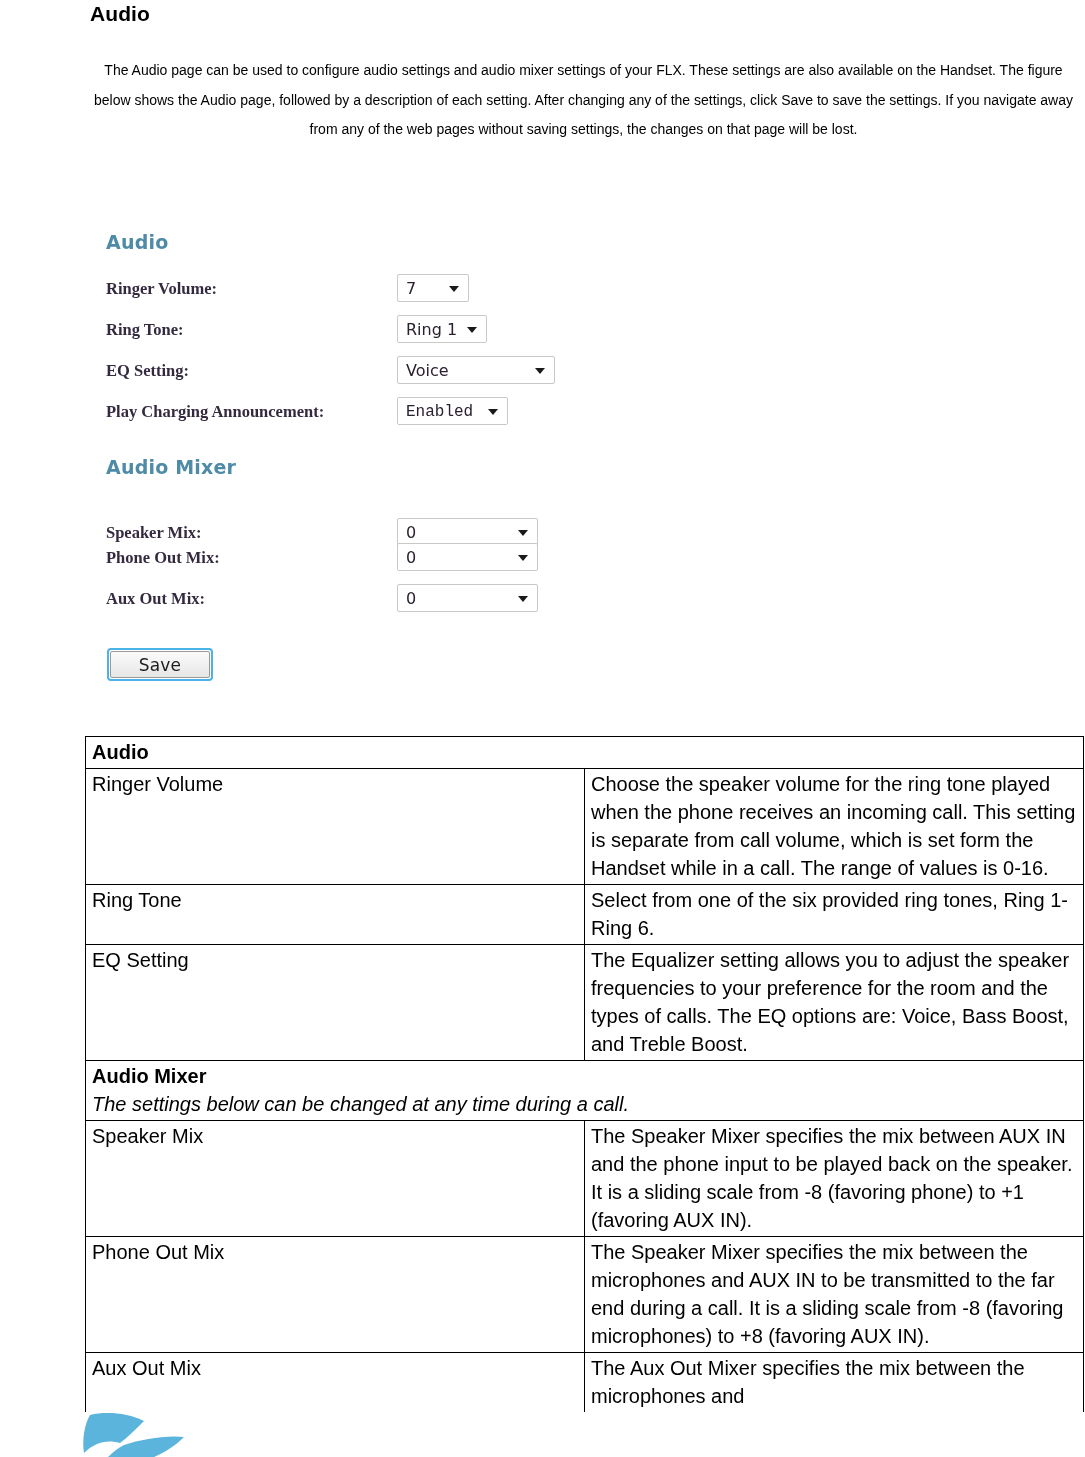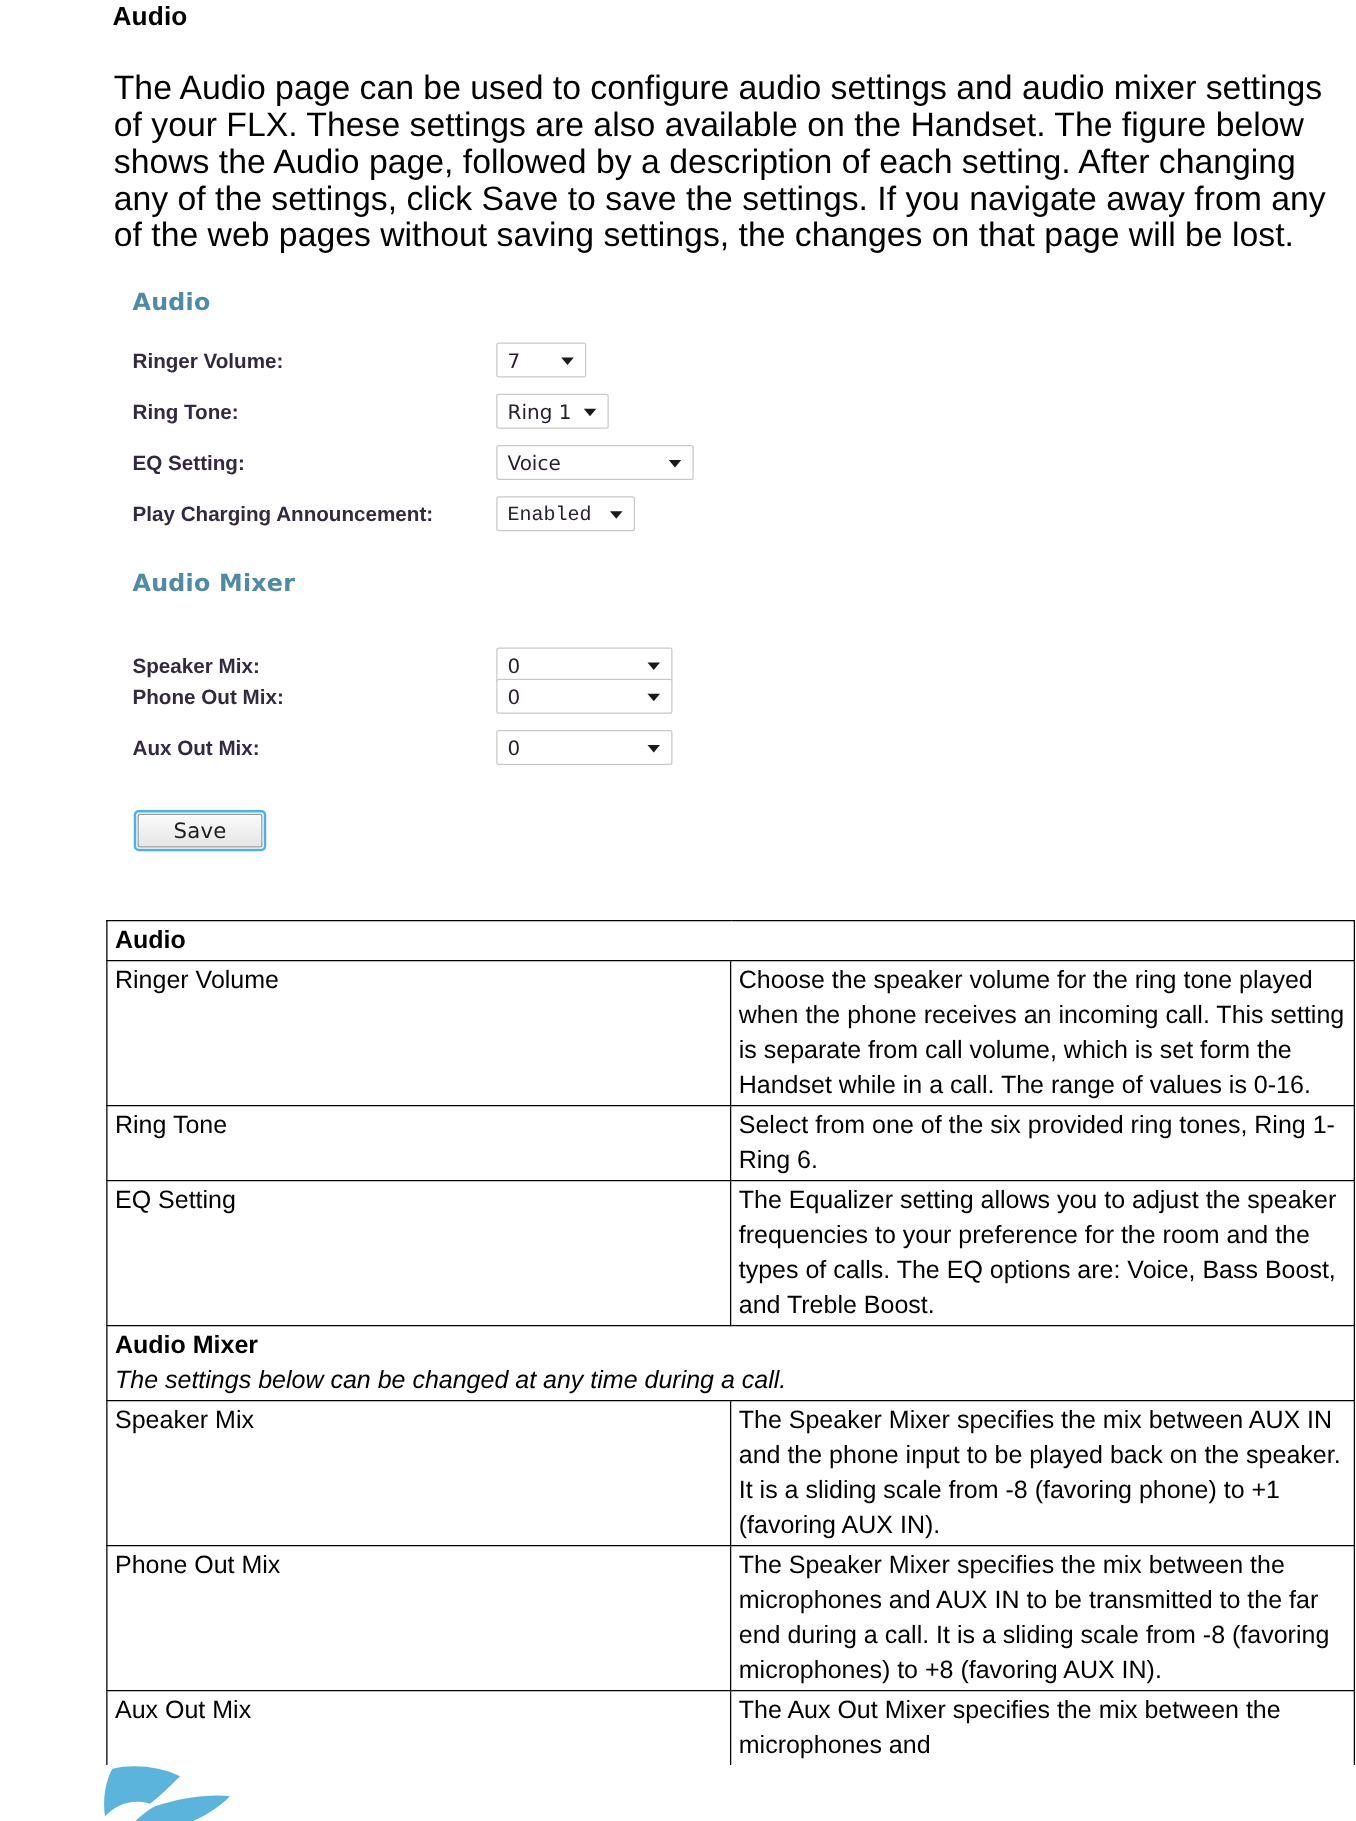--- a/index.html
+++ b/index.html
@@ -31,23 +31,23 @@
     font-size: 21px;
     font-weight: bold;
     letter-spacing: 0.1px;
   }
 
   .doc-paragraph {
     position: absolute;
     left: 91px;
     top: 56px;
     width: 985px;
-    font-size: 27px;
+    font-size: 14px;
     line-height: 29.5px;
-    text-align: left;
+    text-align: center;
   }
 
   
   .figure {
     position: absolute;
     left: 85px;
     top: 222px;
     width: 520px;
     height: 480px;
     background: #ffffff;
@@ -64,21 +64,21 @@
   .ui-section-title.audio    { left: 21px; top: 9px; }
   .ui-section-title.mixer    { left: 21px; top: 234px; }
 
   .ui-row {
     position: absolute;
     height: 30px;
   }
   .ui-label {
     position: absolute;
     left: 21px;
-    font-family: Liberation Sans, sans-serif;
+    font-family: Liberation Serif, serif;
     font-size: 16.5px;
     font-weight: 600;
     color: #342a3f;
     white-space: nowrap;
     line-height: 30px;
   }
 
   .ui-select {
     position: absolute;
     box-sizing: border-box;

